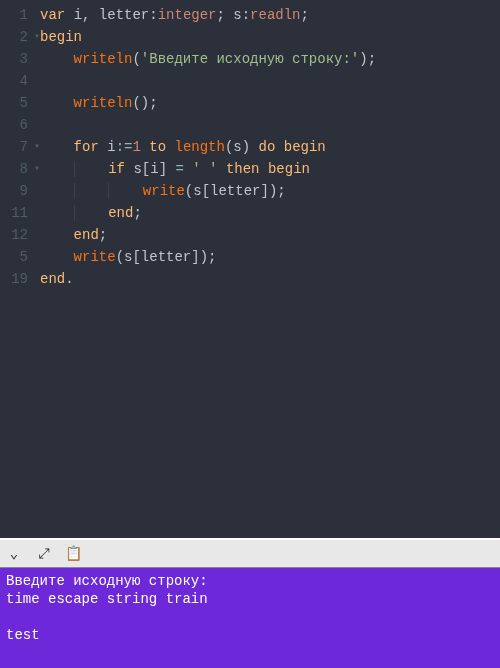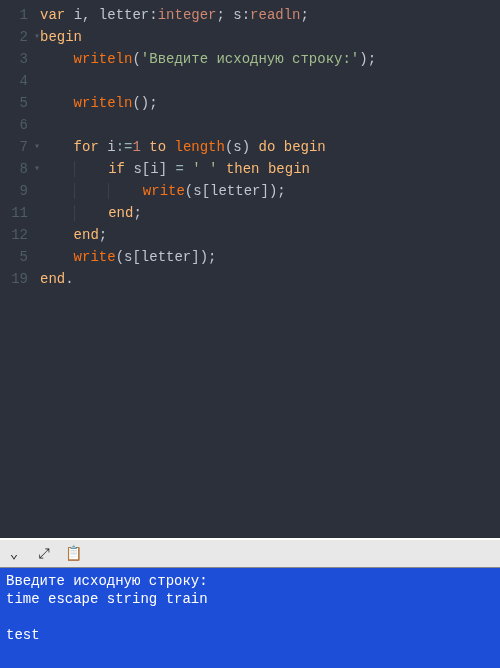--- a/index.html
+++ b/index.html
@@ -19,21 +19,21 @@
   .ident { color: #c0c5ce; }
   .func { color: #f97316; }
   .str { color: #a3be8c; }
   .num { color: #d08770; }
   .punct { color: #c0c5ce; }
   .oper { color: #96b5b4;}
   
   .toolbar { height: 30px; background: #e8e8e8; border-top: 2px solid #fff; border-bottom: 1px solid #888; display: flex; align-items: center; padding: 0 6px; gap: 14px; }
   .toolbar .icon { width: 16px; height: 16px; display: flex; align-items: center; justify-content: center; color: #222; font-size: 14px; cursor: pointer; }
   
-  .console { background: #1d4ed8; color: #fff; font-family: 'Courier New', monospace; font-size: 14px; padding: 4px 6px; height: 100px; line-height: 18px; white-space: pre; }
+  .console { background: #6d28d9; color: #fff; font-family: 'Courier New', monospace; font-size: 14px; padding: 4px 6px; height: 100px; line-height: 18px; white-space: pre; }
 </style>
 </head>
 <body>
 
 <div class="editor" id="editor">
     <div class="line">
       <div class="gutter">1</div>
       <div class="code"><span class="kw">var</span><span class="punct"> </span><span class="ident">i</span><span class="punct">, </span><span class="ident">letter</span><span class="punct">:</span><span class="type">integer</span><span class="punct">; </span><span class="ident">s</span><span class="punct">:</span><span class="type">readln</span><span class="punct">;</span></div>
     </div>
     <div class="line">

